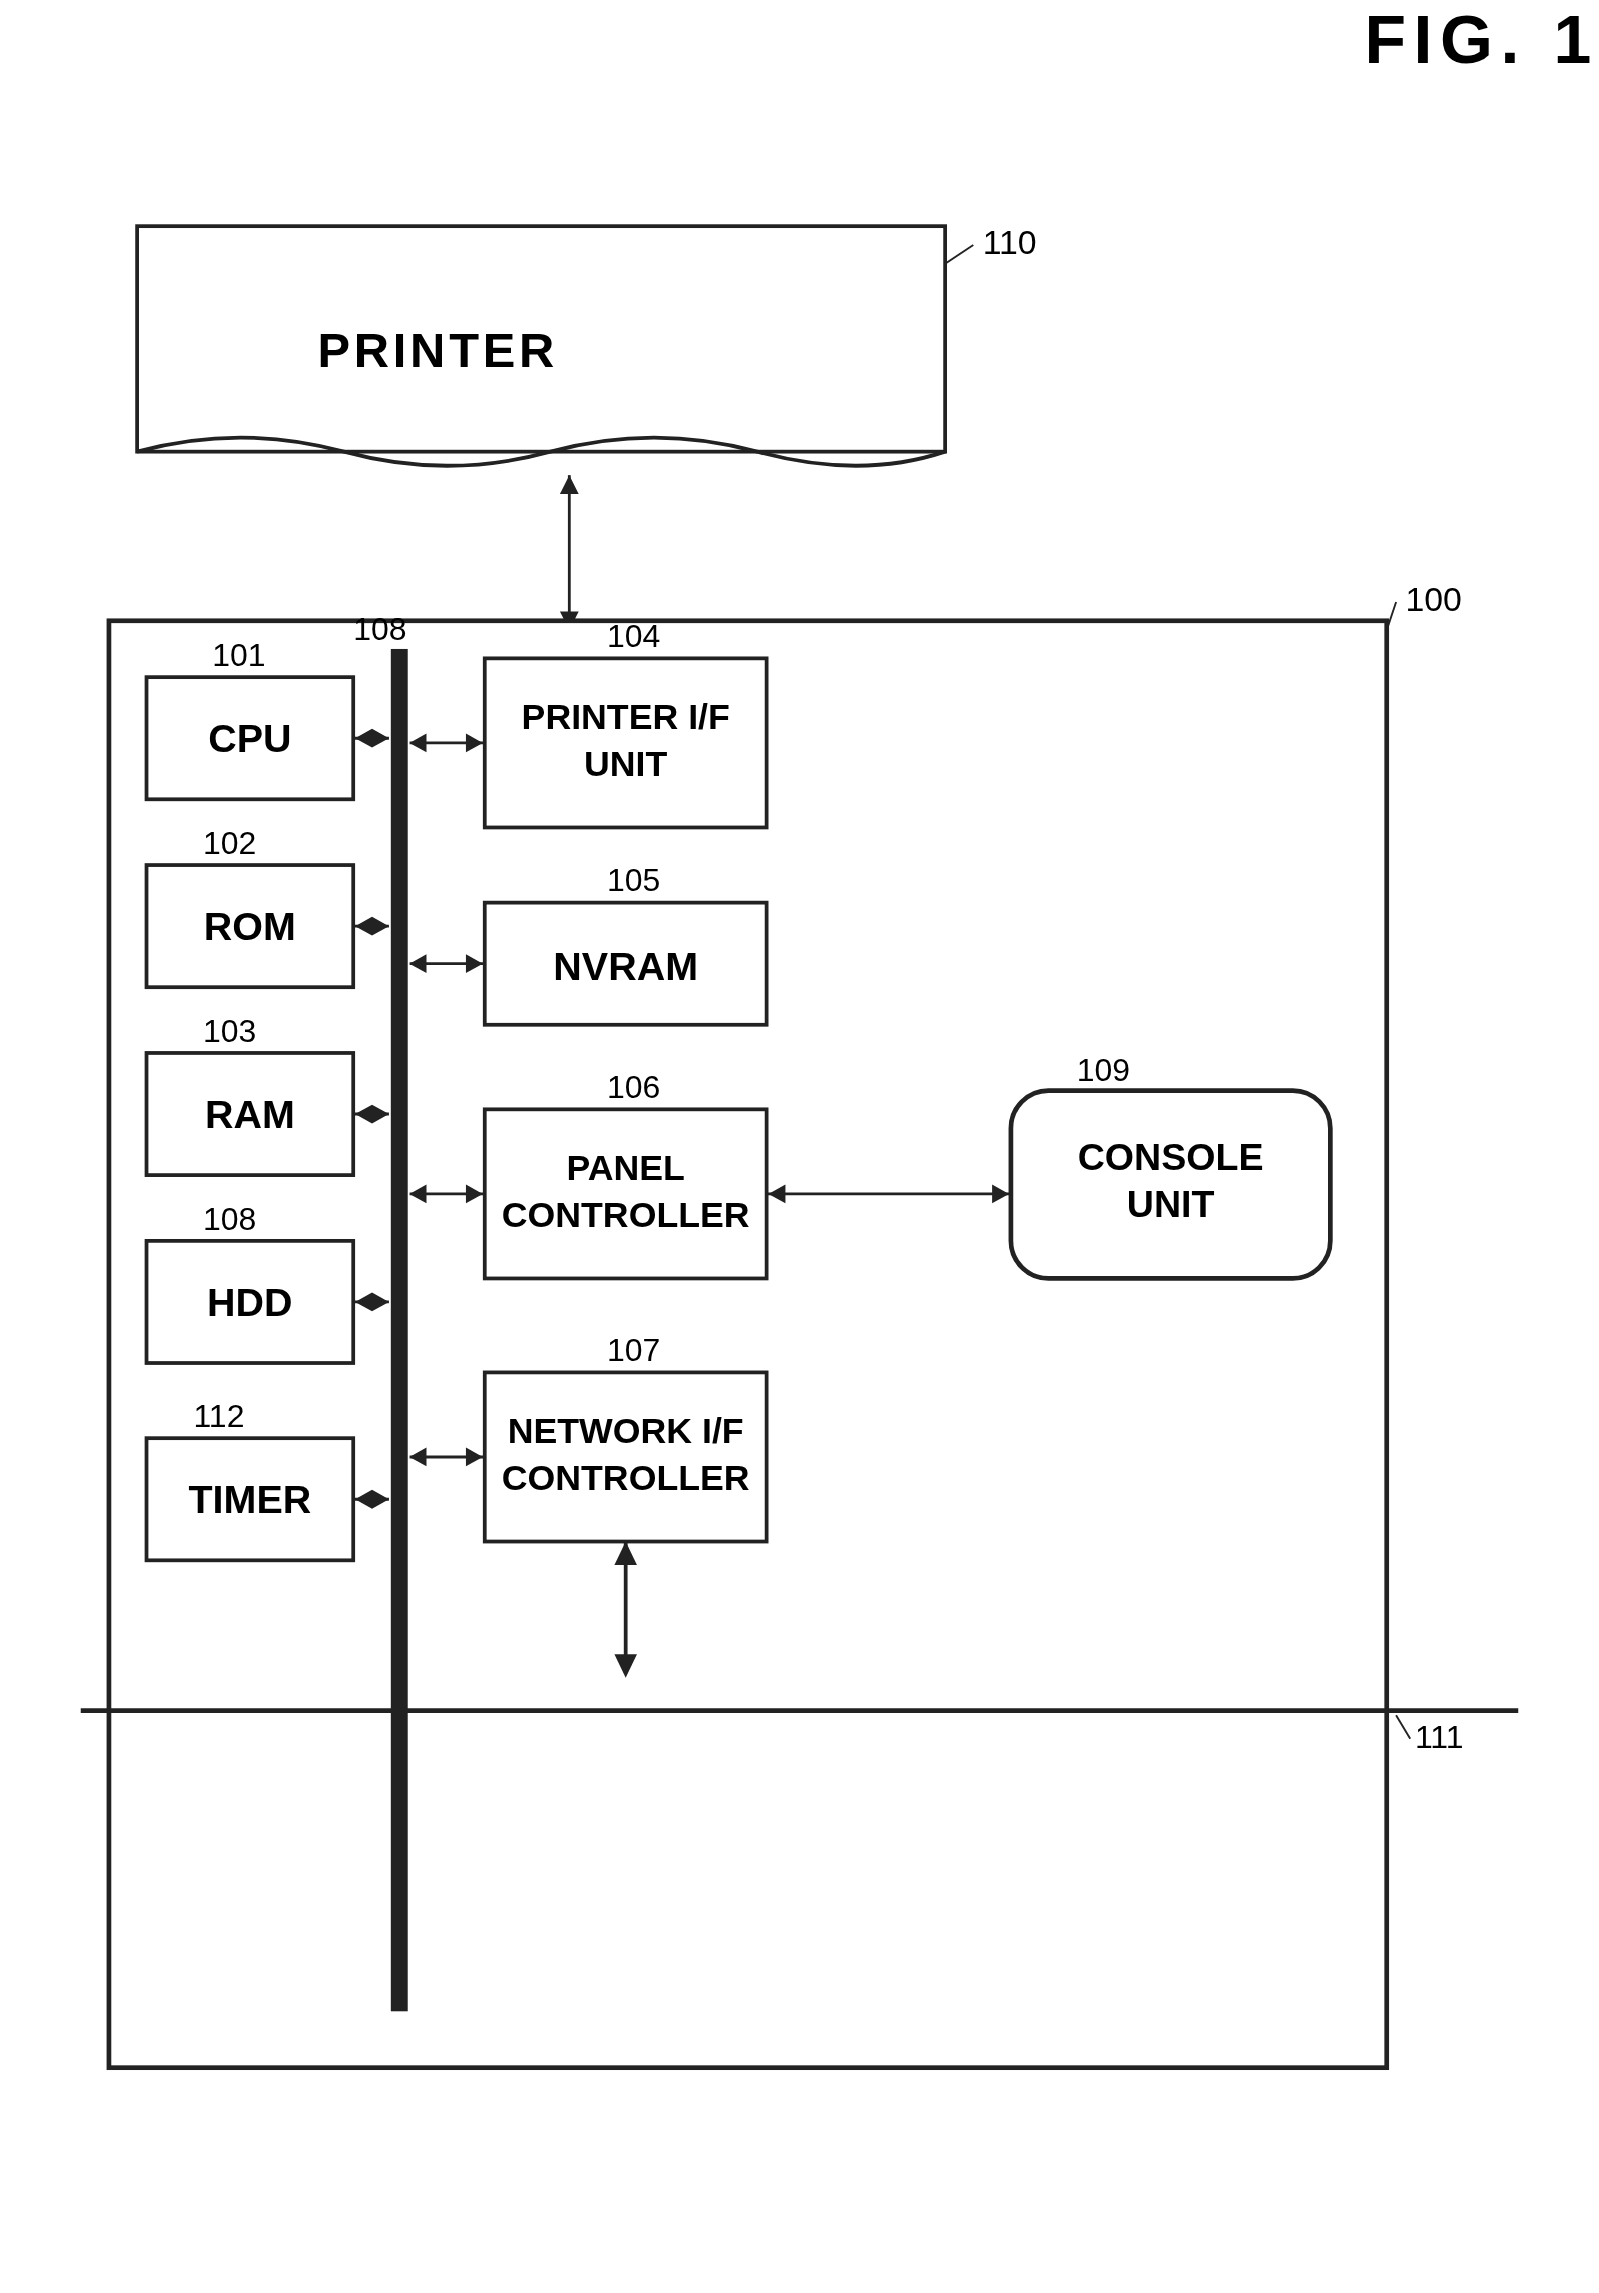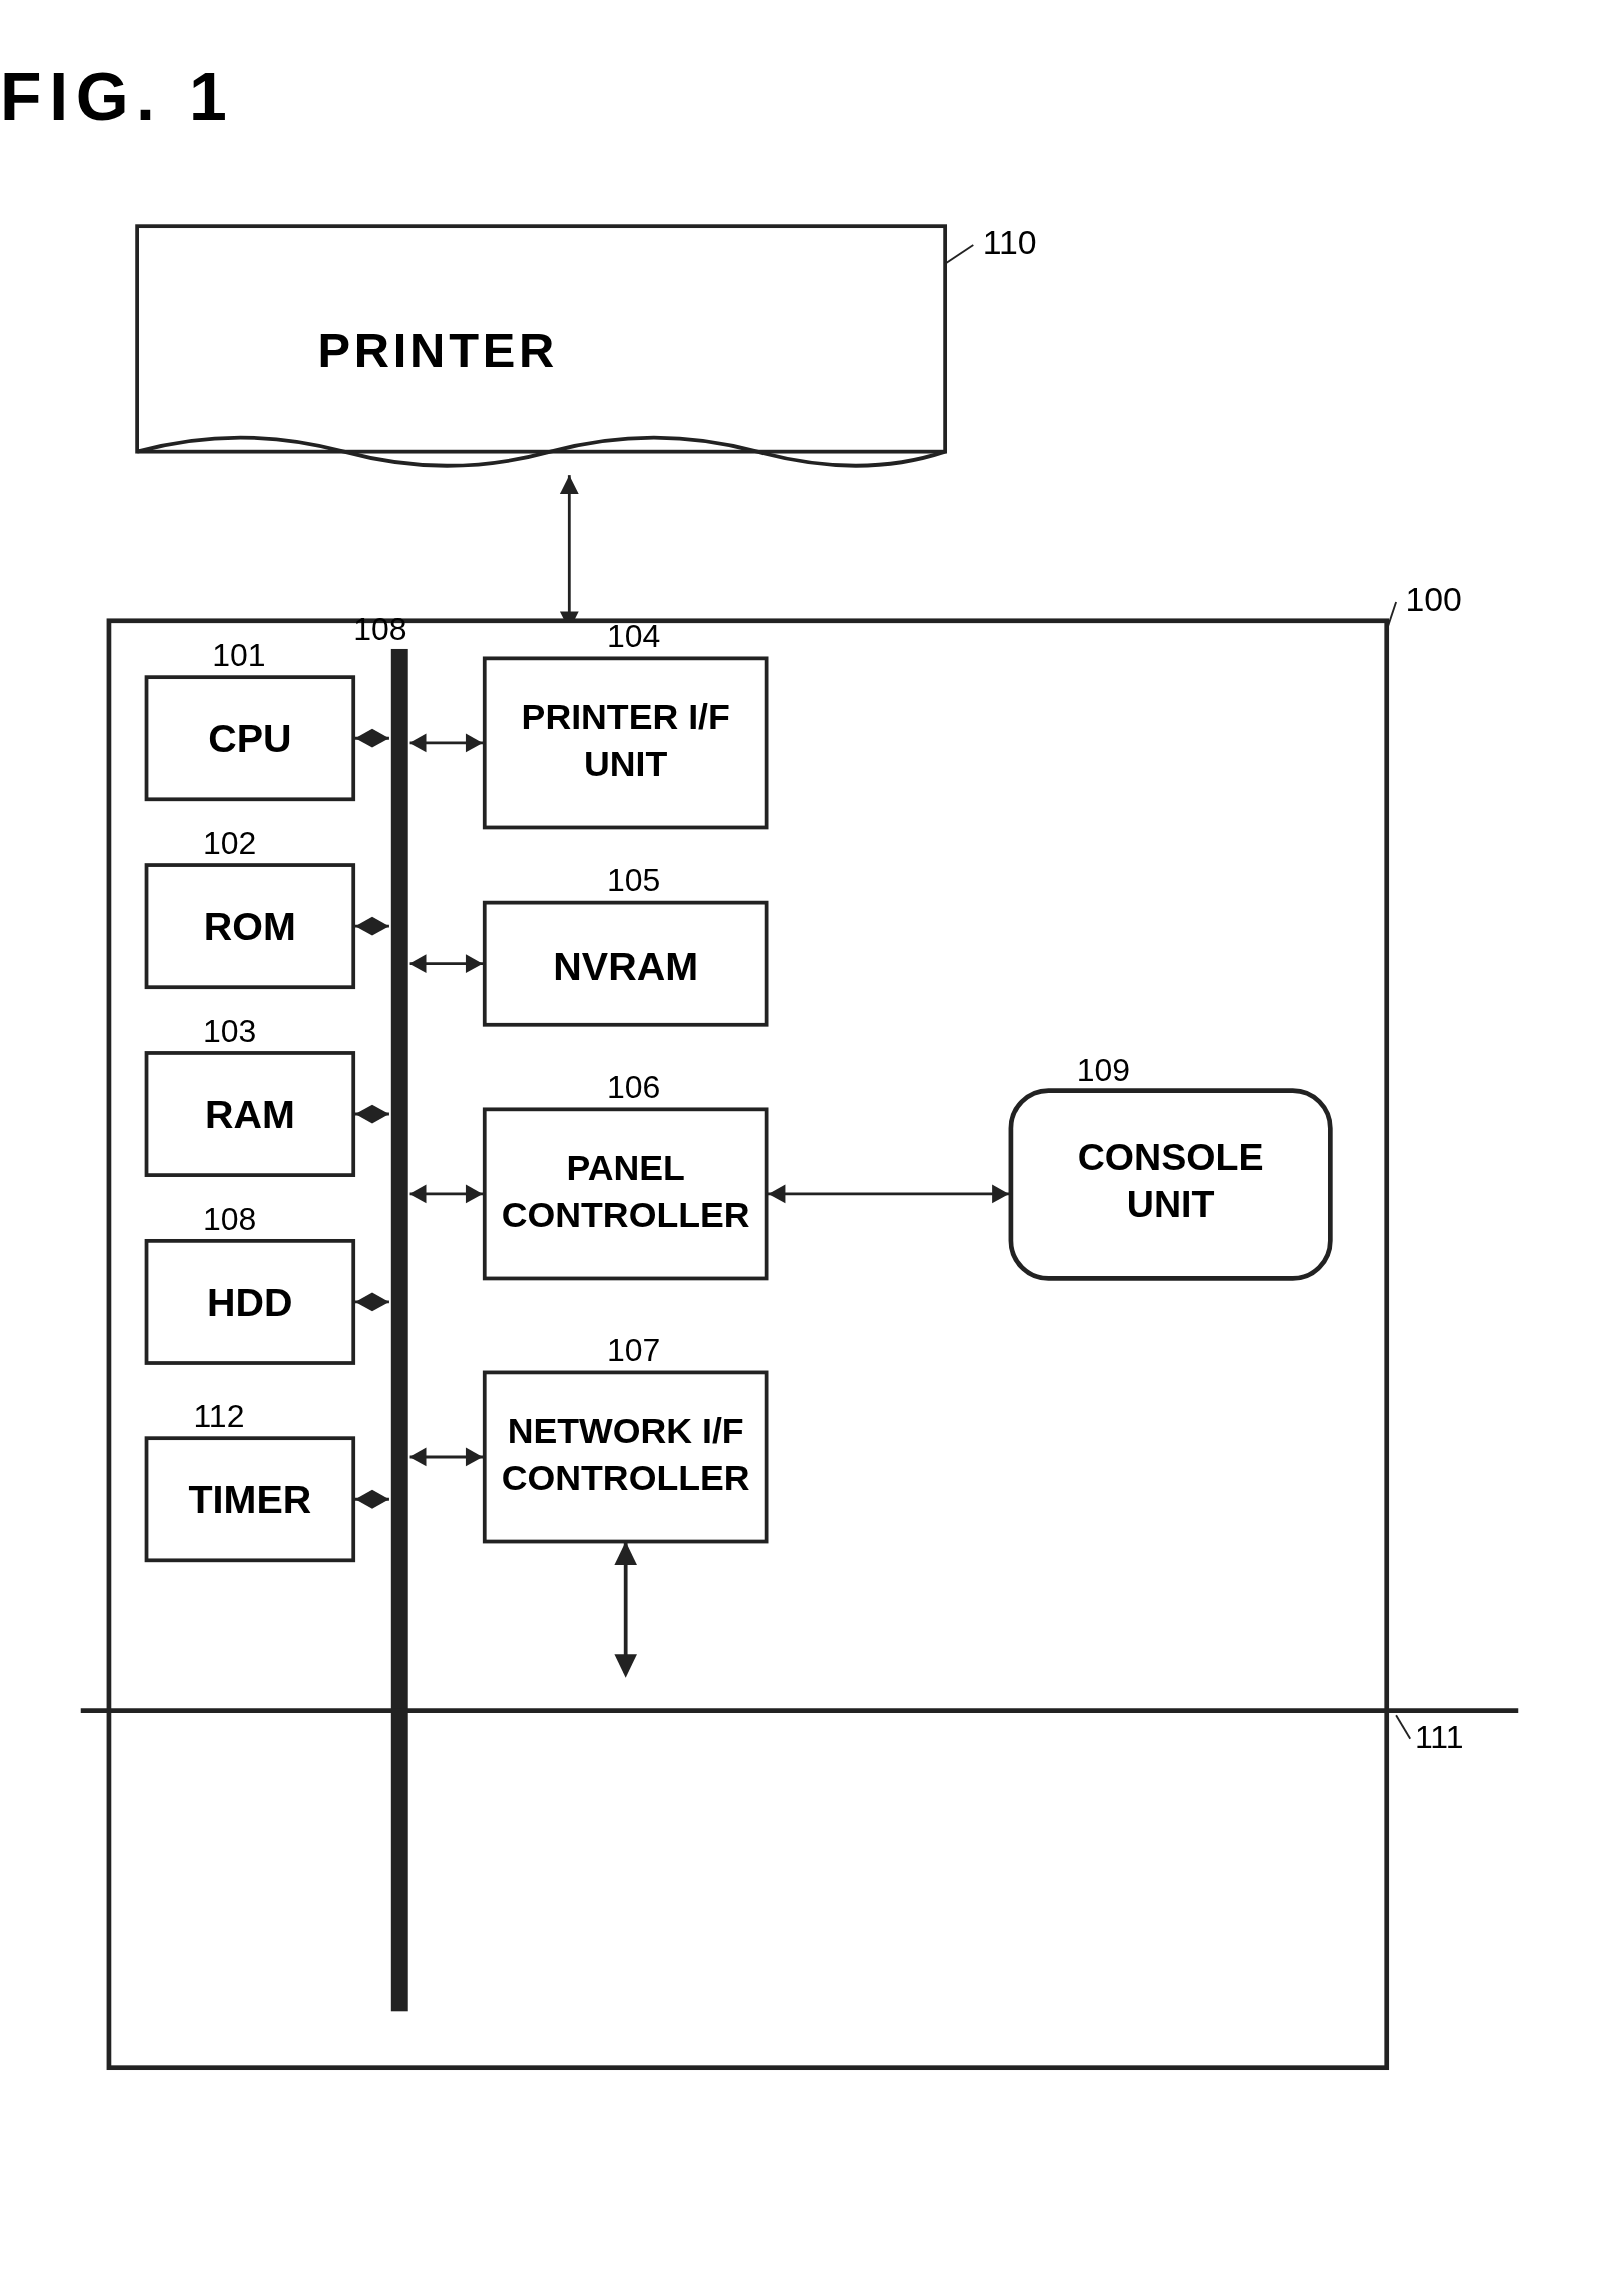--- a/index.html
+++ b/index.html
@@ -6,24 +6,23 @@
     body {
       background: #fff;
       font-family: 'Arial', sans-serif;
       width: 1599px;
       height: 2294px;
       position: relative;
       overflow: hidden;
     }
 
     .page-title {
-      text-align: left;
+      text-align: right;
       font-size: 68px;
       font-weight: bold;
-      padding-top: 57px;
       letter-spacing: 7.6px;
     }
 
     
     .diagram {
       position: absolute;
       top: 151px;
       left: 76px;
       right: 76px;
       bottom: 76px;

